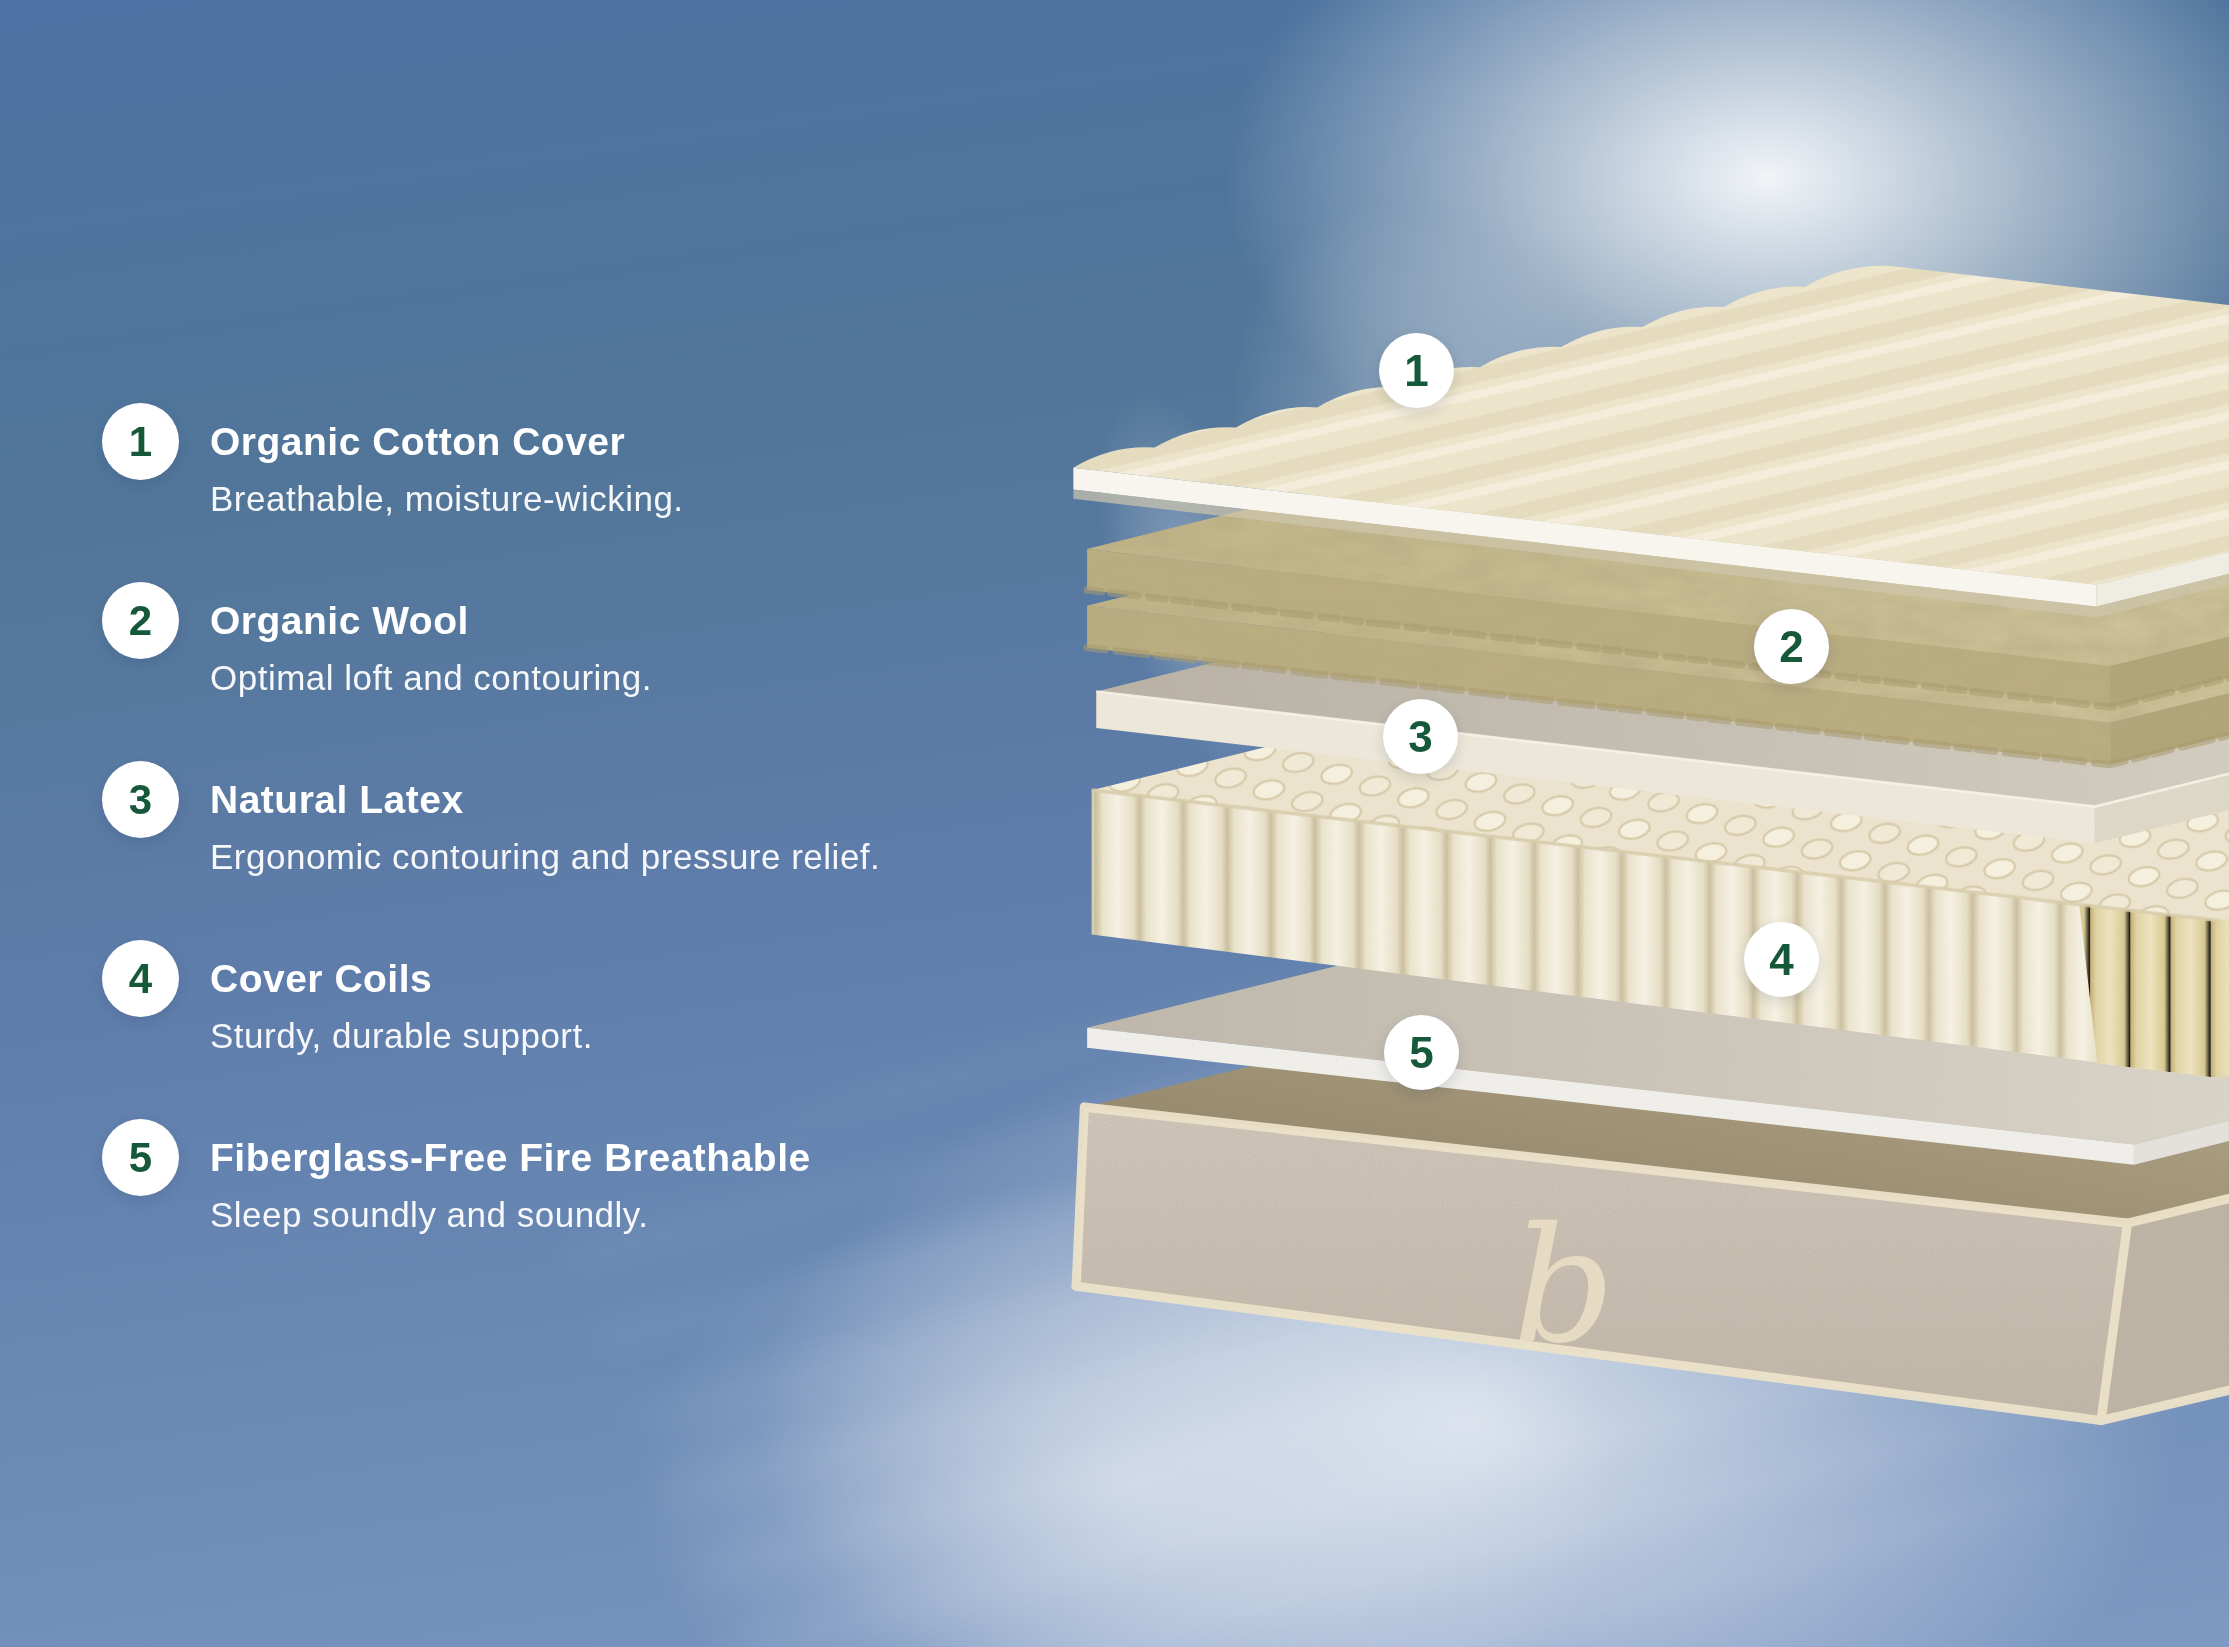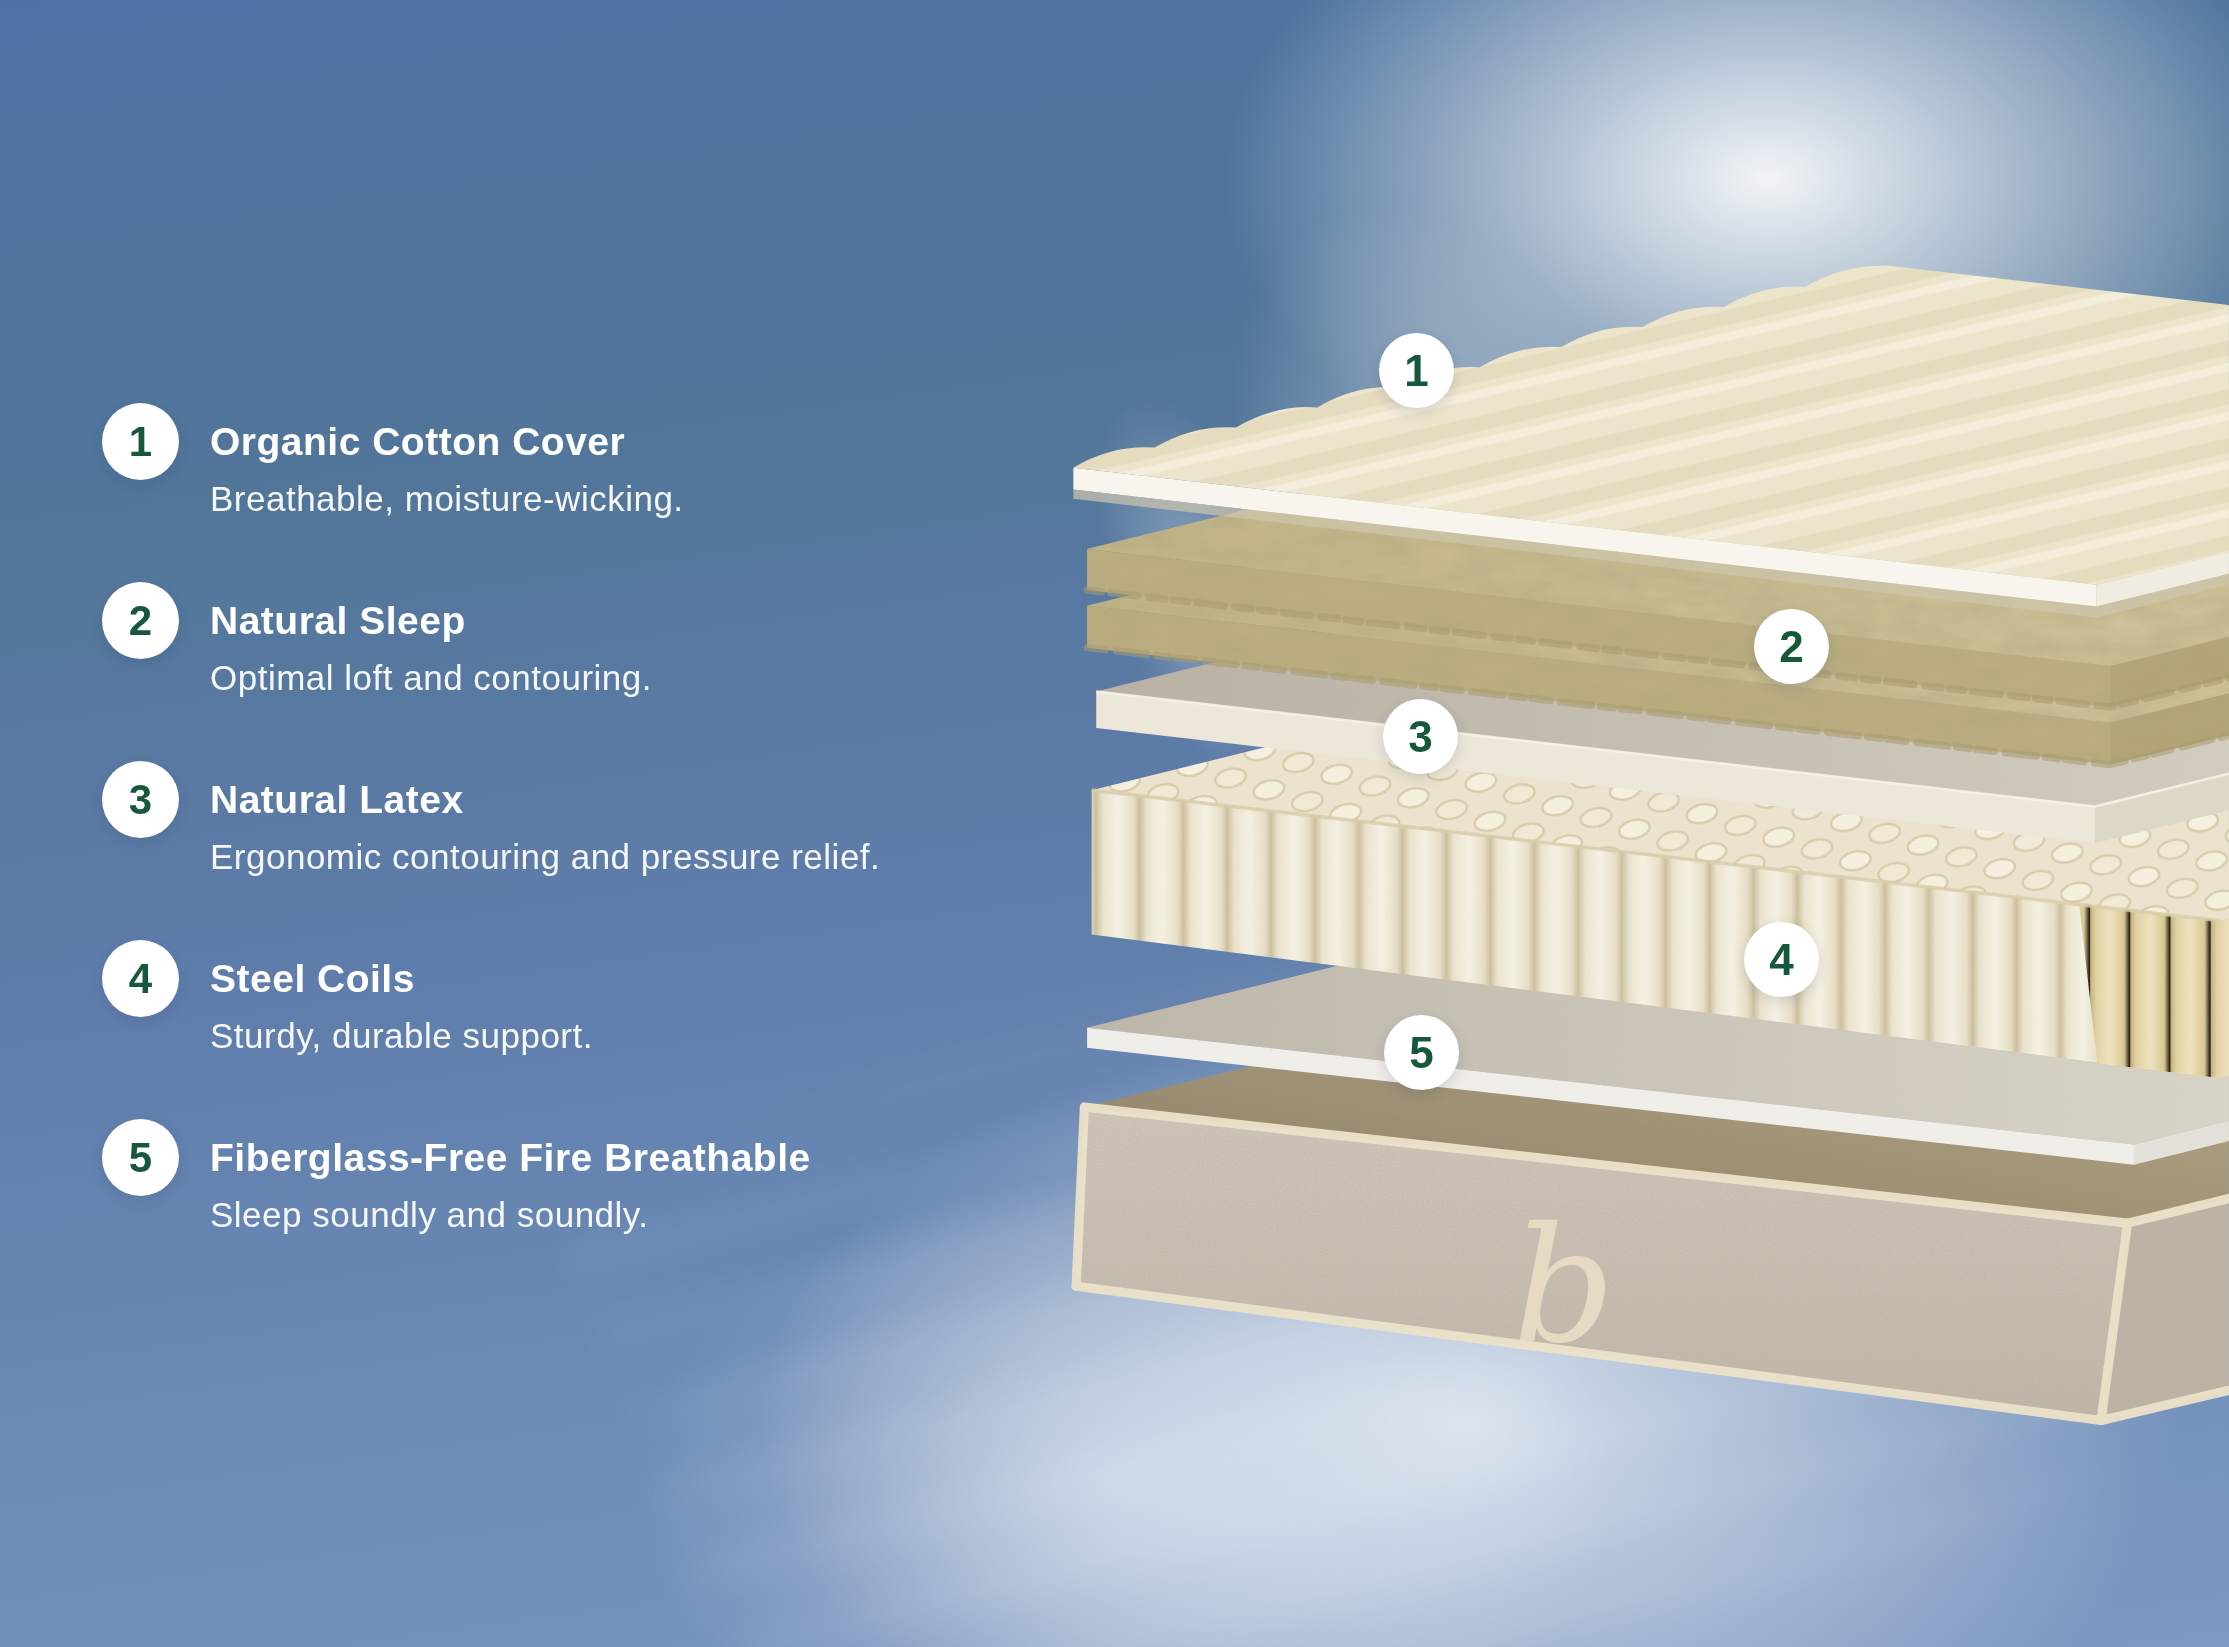--- a/index.html
+++ b/index.html
@@ -238,41 +238,41 @@
         <div class="ftitle">Organic Cotton Cover</div>
         <div class="fdesc">Breathable, moisture-wicking.</div>
       </div>
     </div>
 
     <div class="feature">
       <div class="fbadge">
         <span>2</span>
       </div>
       <div class="ftext">
-        <div class="ftitle">Natural Sleep</div>
+        <div class="ftitle">Organic Wool</div>
         <div class="fdesc">Optimal loft and contouring.</div>
       </div>
     </div>
 
     <div class="feature">
       <div class="fbadge">
         <span>3</span>
       </div>
       <div class="ftext">
         <div class="ftitle">Natural Latex</div>
         <div class="fdesc">Ergonomic contouring and pressure relief.</div>
       </div>
     </div>
 
     <div class="feature">
       <div class="fbadge">
         <span>4</span>
       </div>
       <div class="ftext">
-        <div class="ftitle">Steel Coils</div>
+        <div class="ftitle">Cover Coils</div>
         <div class="fdesc">Sturdy, durable support.</div>
       </div>
     </div>
 
     <div class="feature">
       <div class="fbadge">
         <span>5</span>
       </div>
       <div class="ftext">
         <div class="ftitle">Fiberglass-Free Fire Breathable</div>

